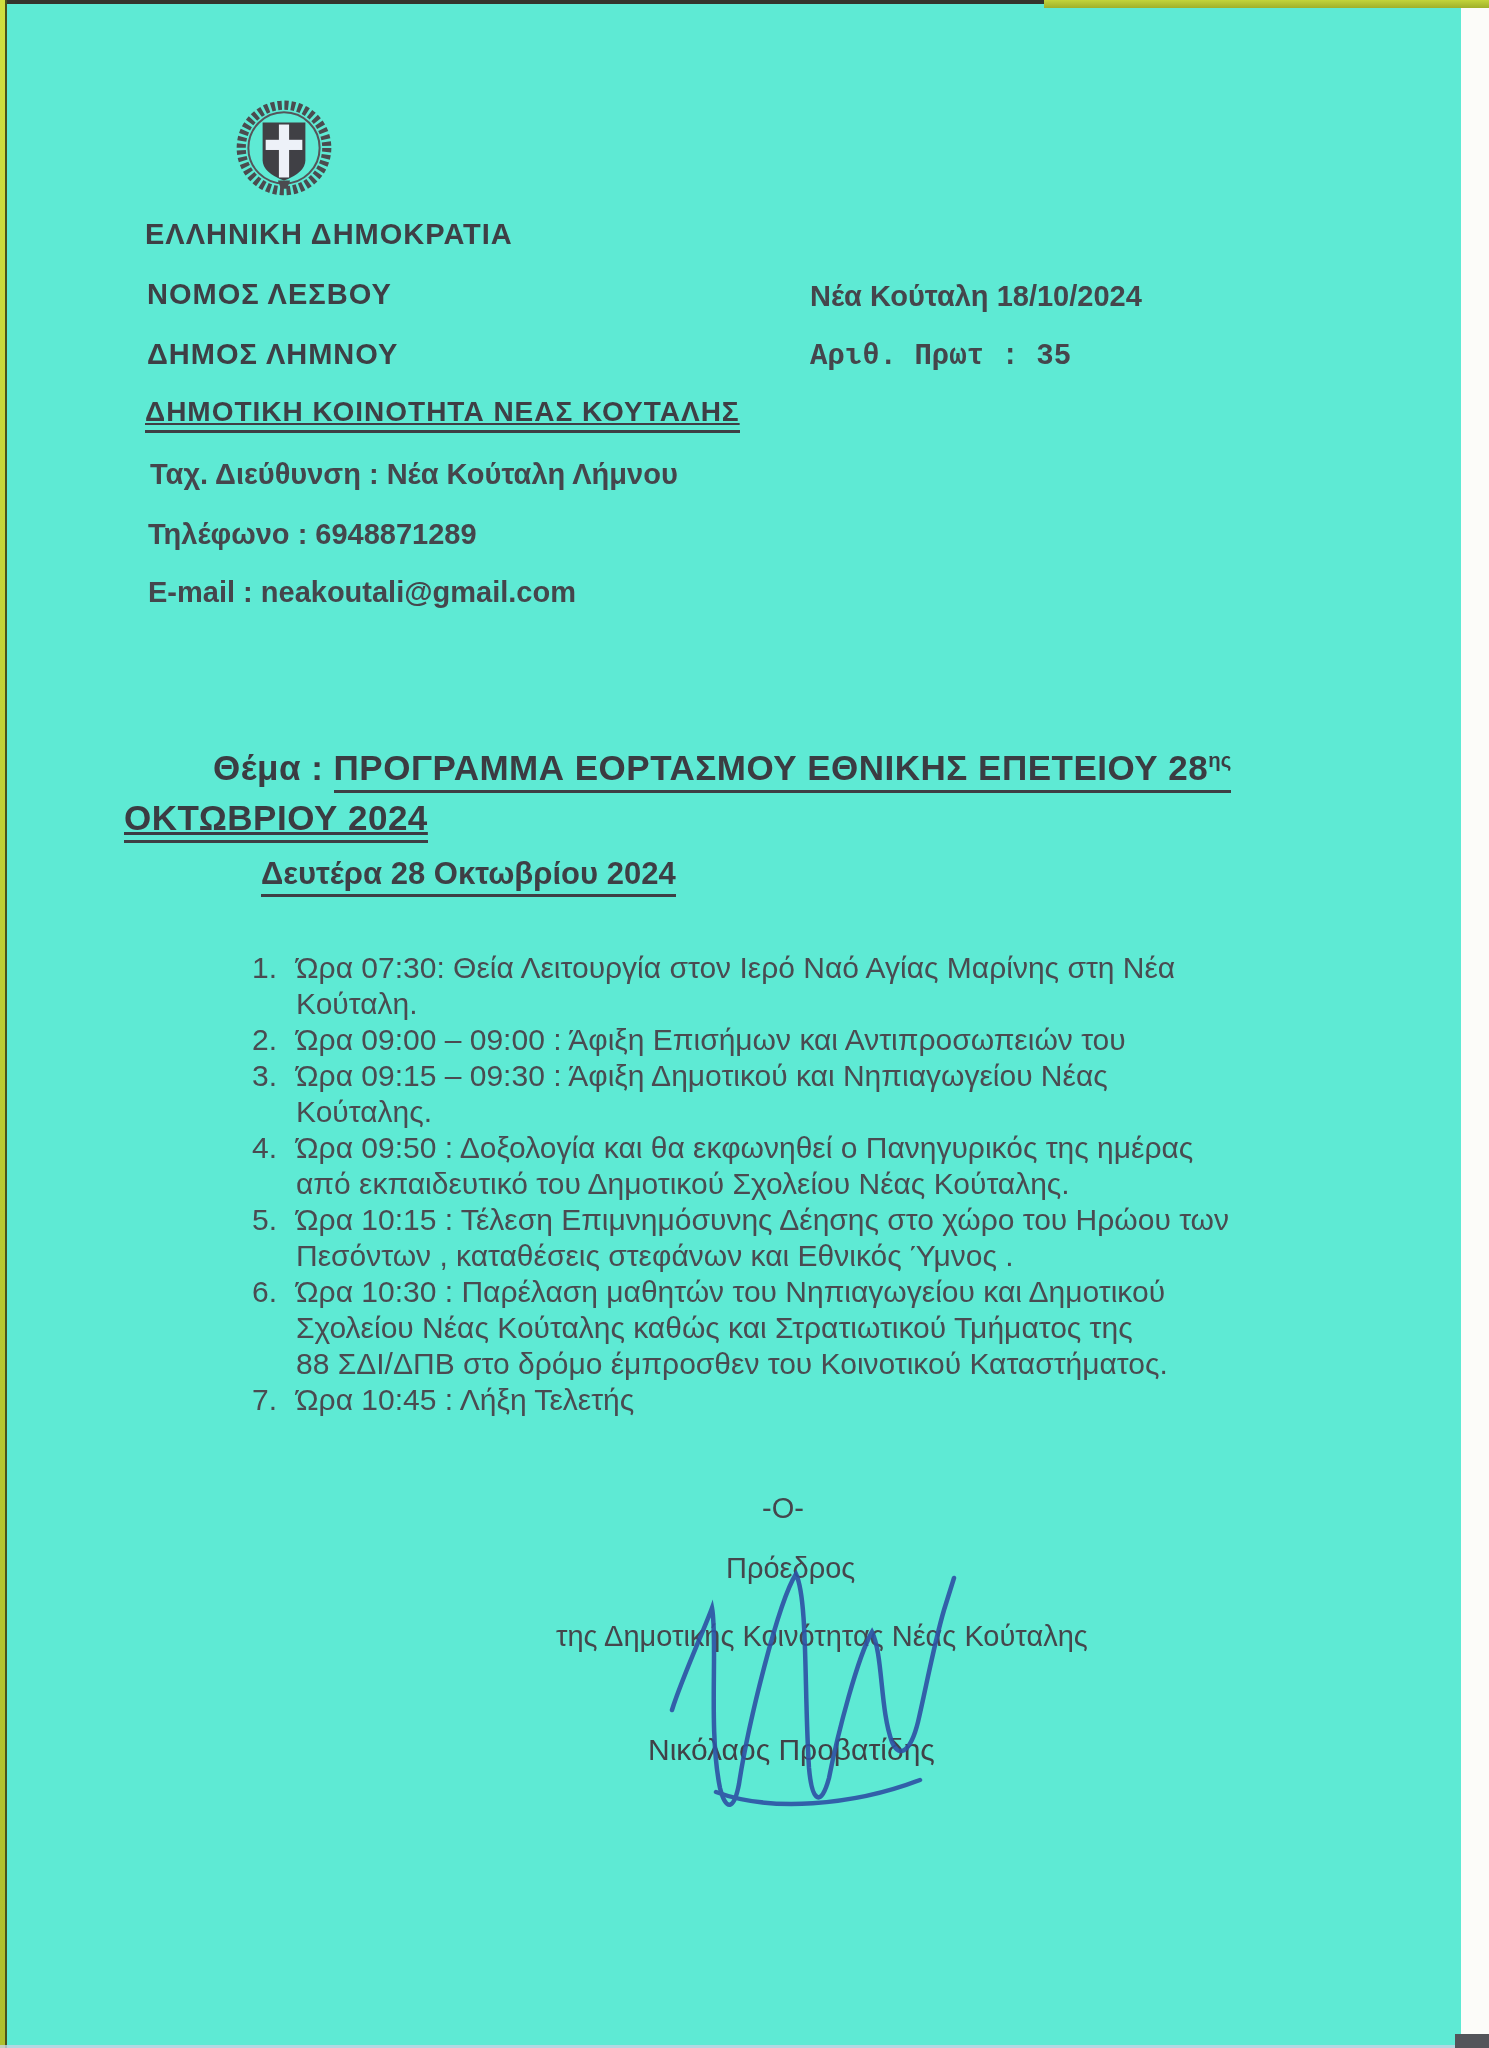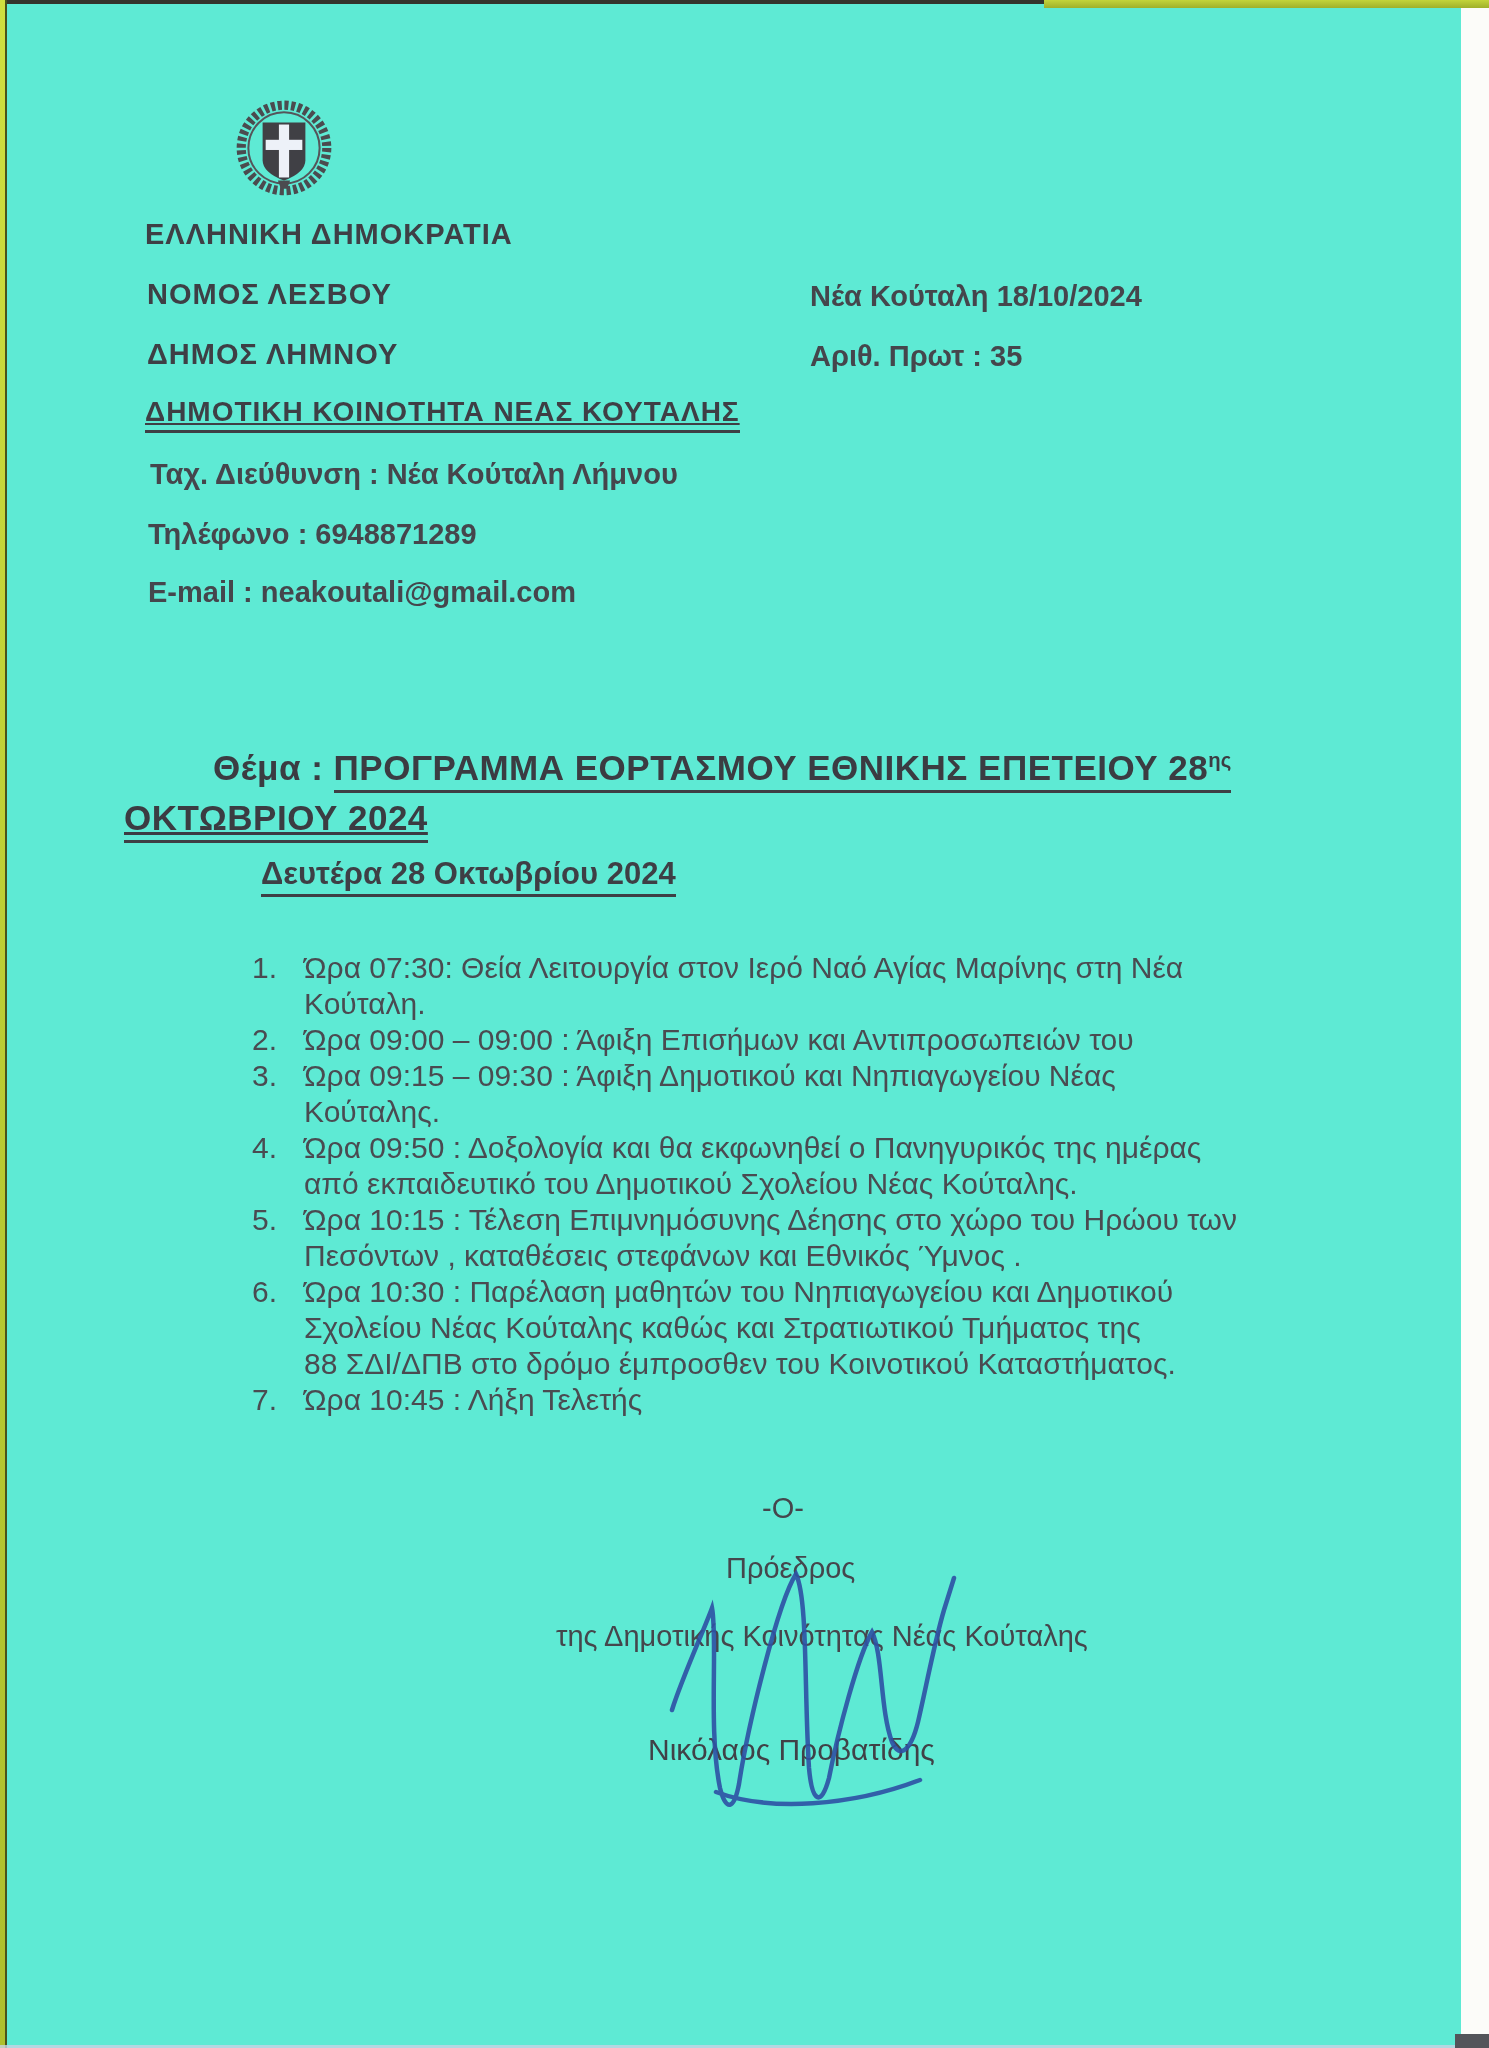--- a/index.html
+++ b/index.html
@@ -25,21 +25,21 @@
   .contact{font-weight:600;font-size:29px;color:#45464c;}
   .meta{font-weight:600;font-size:29px;color:#45464c;}
   .u{border-bottom:3px solid #3e3f45;padding-bottom:3px;}
   .subject{font-weight:700;font-size:35px;color:#3b3c42;letter-spacing:0.5px;}
   .subject .sup{font-size:0.58em;vertical-align:super;letter-spacing:0;}
   .date-head{font-weight:700;font-size:31px;color:#3e3f45;}
 
   .list{position:absolute;left:252px;top:950px;width:1050px;font-size:30px;line-height:36px;color:#4a4b51;}
   .li{display:flex;}
   .li .num{width:44px;flex:0 0 44px;}
-  .li .txt div{white-space:nowrap;margin-left:8px;}
+  .li .txt div{white-space:nowrap;}
 
   .closing{font-size:29px;color:#45464c;}
   .name{font-size:30px;color:#404147;}
 
   .emblem{position:absolute;left:233px;top:95px;width:102px;height:112px;}
   .sig{position:absolute;left:620px;top:1560px;width:420px;height:270px;z-index:5;pointer-events:none;}
 </style>
 </head>
 <body>
 
@@ -64,21 +64,21 @@
 
   <div class="abs org" style="left:145px;top:218px;">ΕΛΛΗΝΙΚΗ  ΔΗΜΟΚΡΑΤΙΑ</div>
   <div class="abs org" style="left:147px;top:278px;">ΝΟΜΟΣ  ΛΕΣΒΟΥ</div>
   <div class="abs org" style="left:147px;top:338px;">ΔΗΜΟΣ  ΛΗΜΝΟΥ</div>
   <div class="abs org" style="left:145px;top:396px;font-size:28px;text-decoration:underline;"><span class="u">ΔΗΜΟΤΙΚΗ ΚΟΙΝΟΤΗΤΑ ΝΕΑΣ ΚΟΥΤΑΛΗΣ</span></div>
   <div class="abs contact" style="left:150px;top:458px;">Ταχ. Διεύθυνση : Νέα Κούταλη Λήμνου</div>
   <div class="abs contact" style="left:148px;top:518px;">Τηλέφωνο : 6948871289</div>
   <div class="abs contact" style="left:148px;top:576px;">E-mail : neakoutali@gmail.com</div>
 
   <div class="abs meta" style="left:810px;top:280px;">Νέα Κούταλη  18/10/2024</div>
-  <div class="abs meta" style="left:810px;top:340px;">Αριθ. Πρωτ : 35</div>
+  <div class="abs meta" style="left:810px;top:340px;font-family:Liberation Mono, monospace;">Αριθ. Πρωτ : 35</div>
 
   <div class="abs subject" style="left:213px;top:748px;"><span>Θέμα : </span><span class="u"><span>ΠΡΟΓΡΑΜΜΑ ΕΟΡΤΑΣΜΟΥ ΕΘΝΙΚΗΣ ΕΠΕΤΕΙΟΥ  28</span><span class="sup">ης</span></span></div>
   <div class="abs subject" style="left:124px;top:798px;text-decoration:underline;"><span class="u">ΟΚΤΩΒΡΙΟΥ 2024</span></div>
   <div class="abs date-head" style="left:261px;top:856px;"><span class="u">Δευτέρα 28 Οκτωβρίου  2024</span></div>
 
   <div class="list">
     <div class="li">
       <span class="num">1.</span>
       <span class="txt">
         <div>Ώρα 07:30: Θεία Λειτουργία στον Ιερό Ναό Αγίας Μαρίνης στη Νέα</div>

